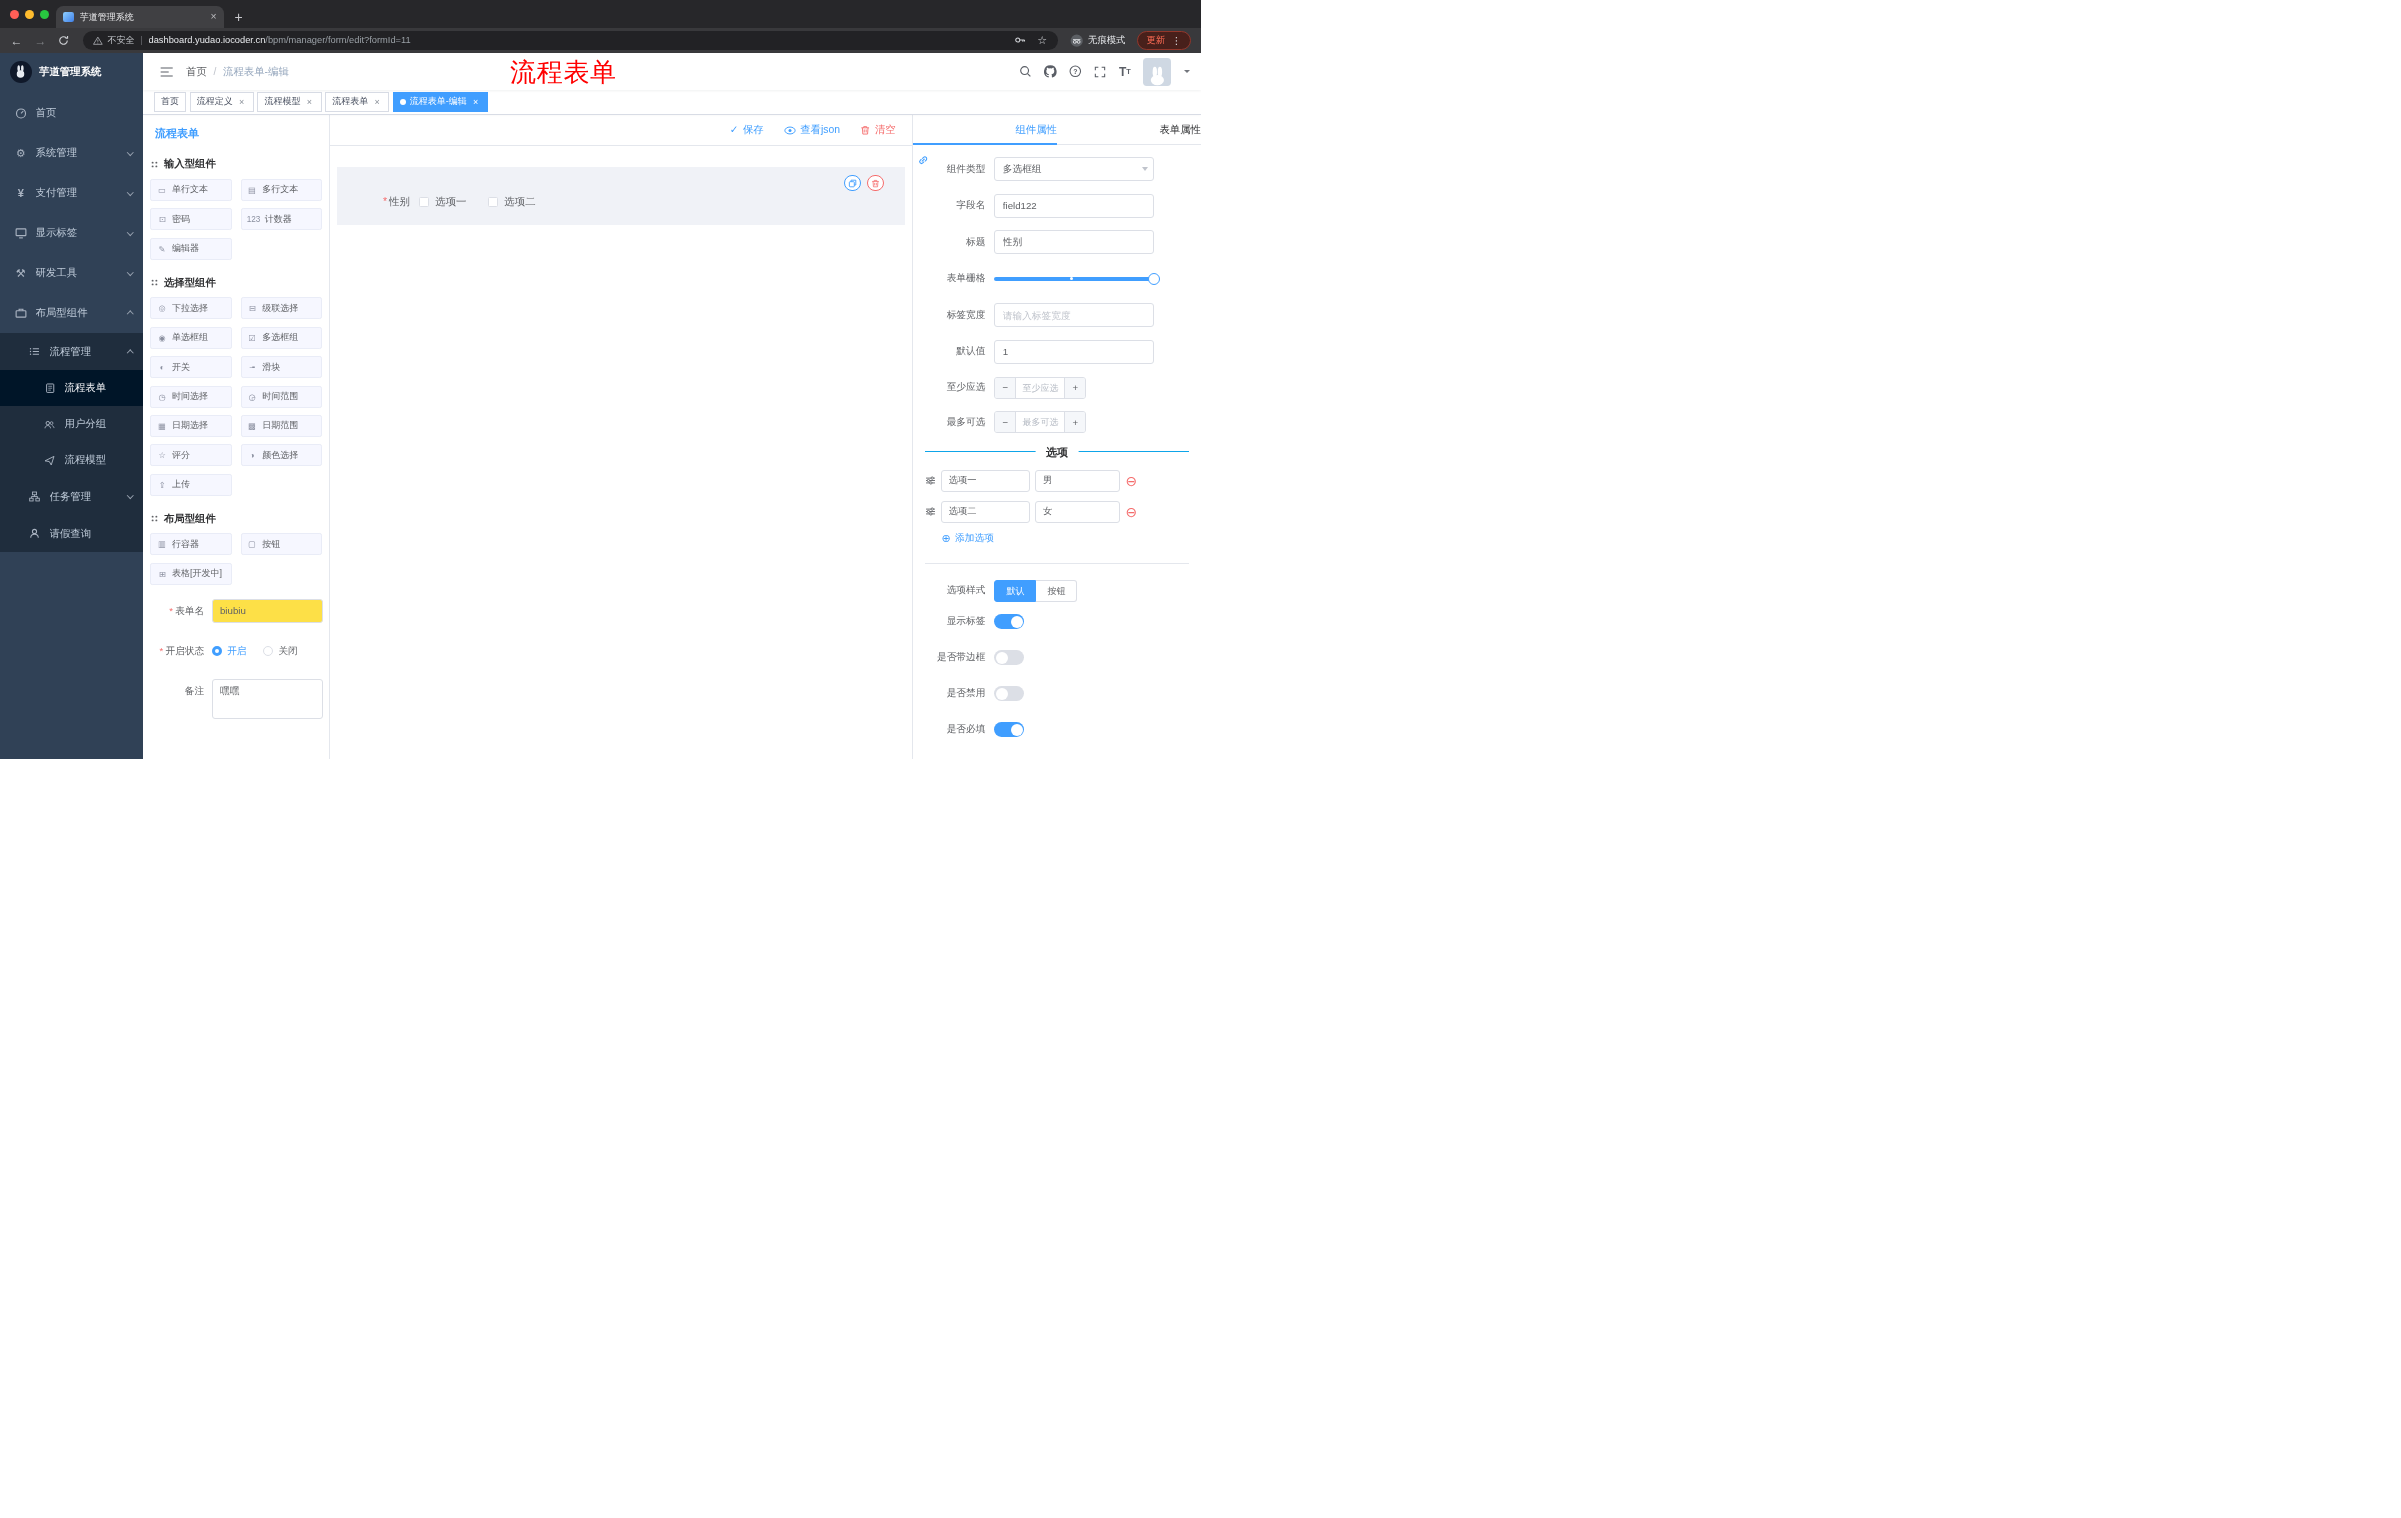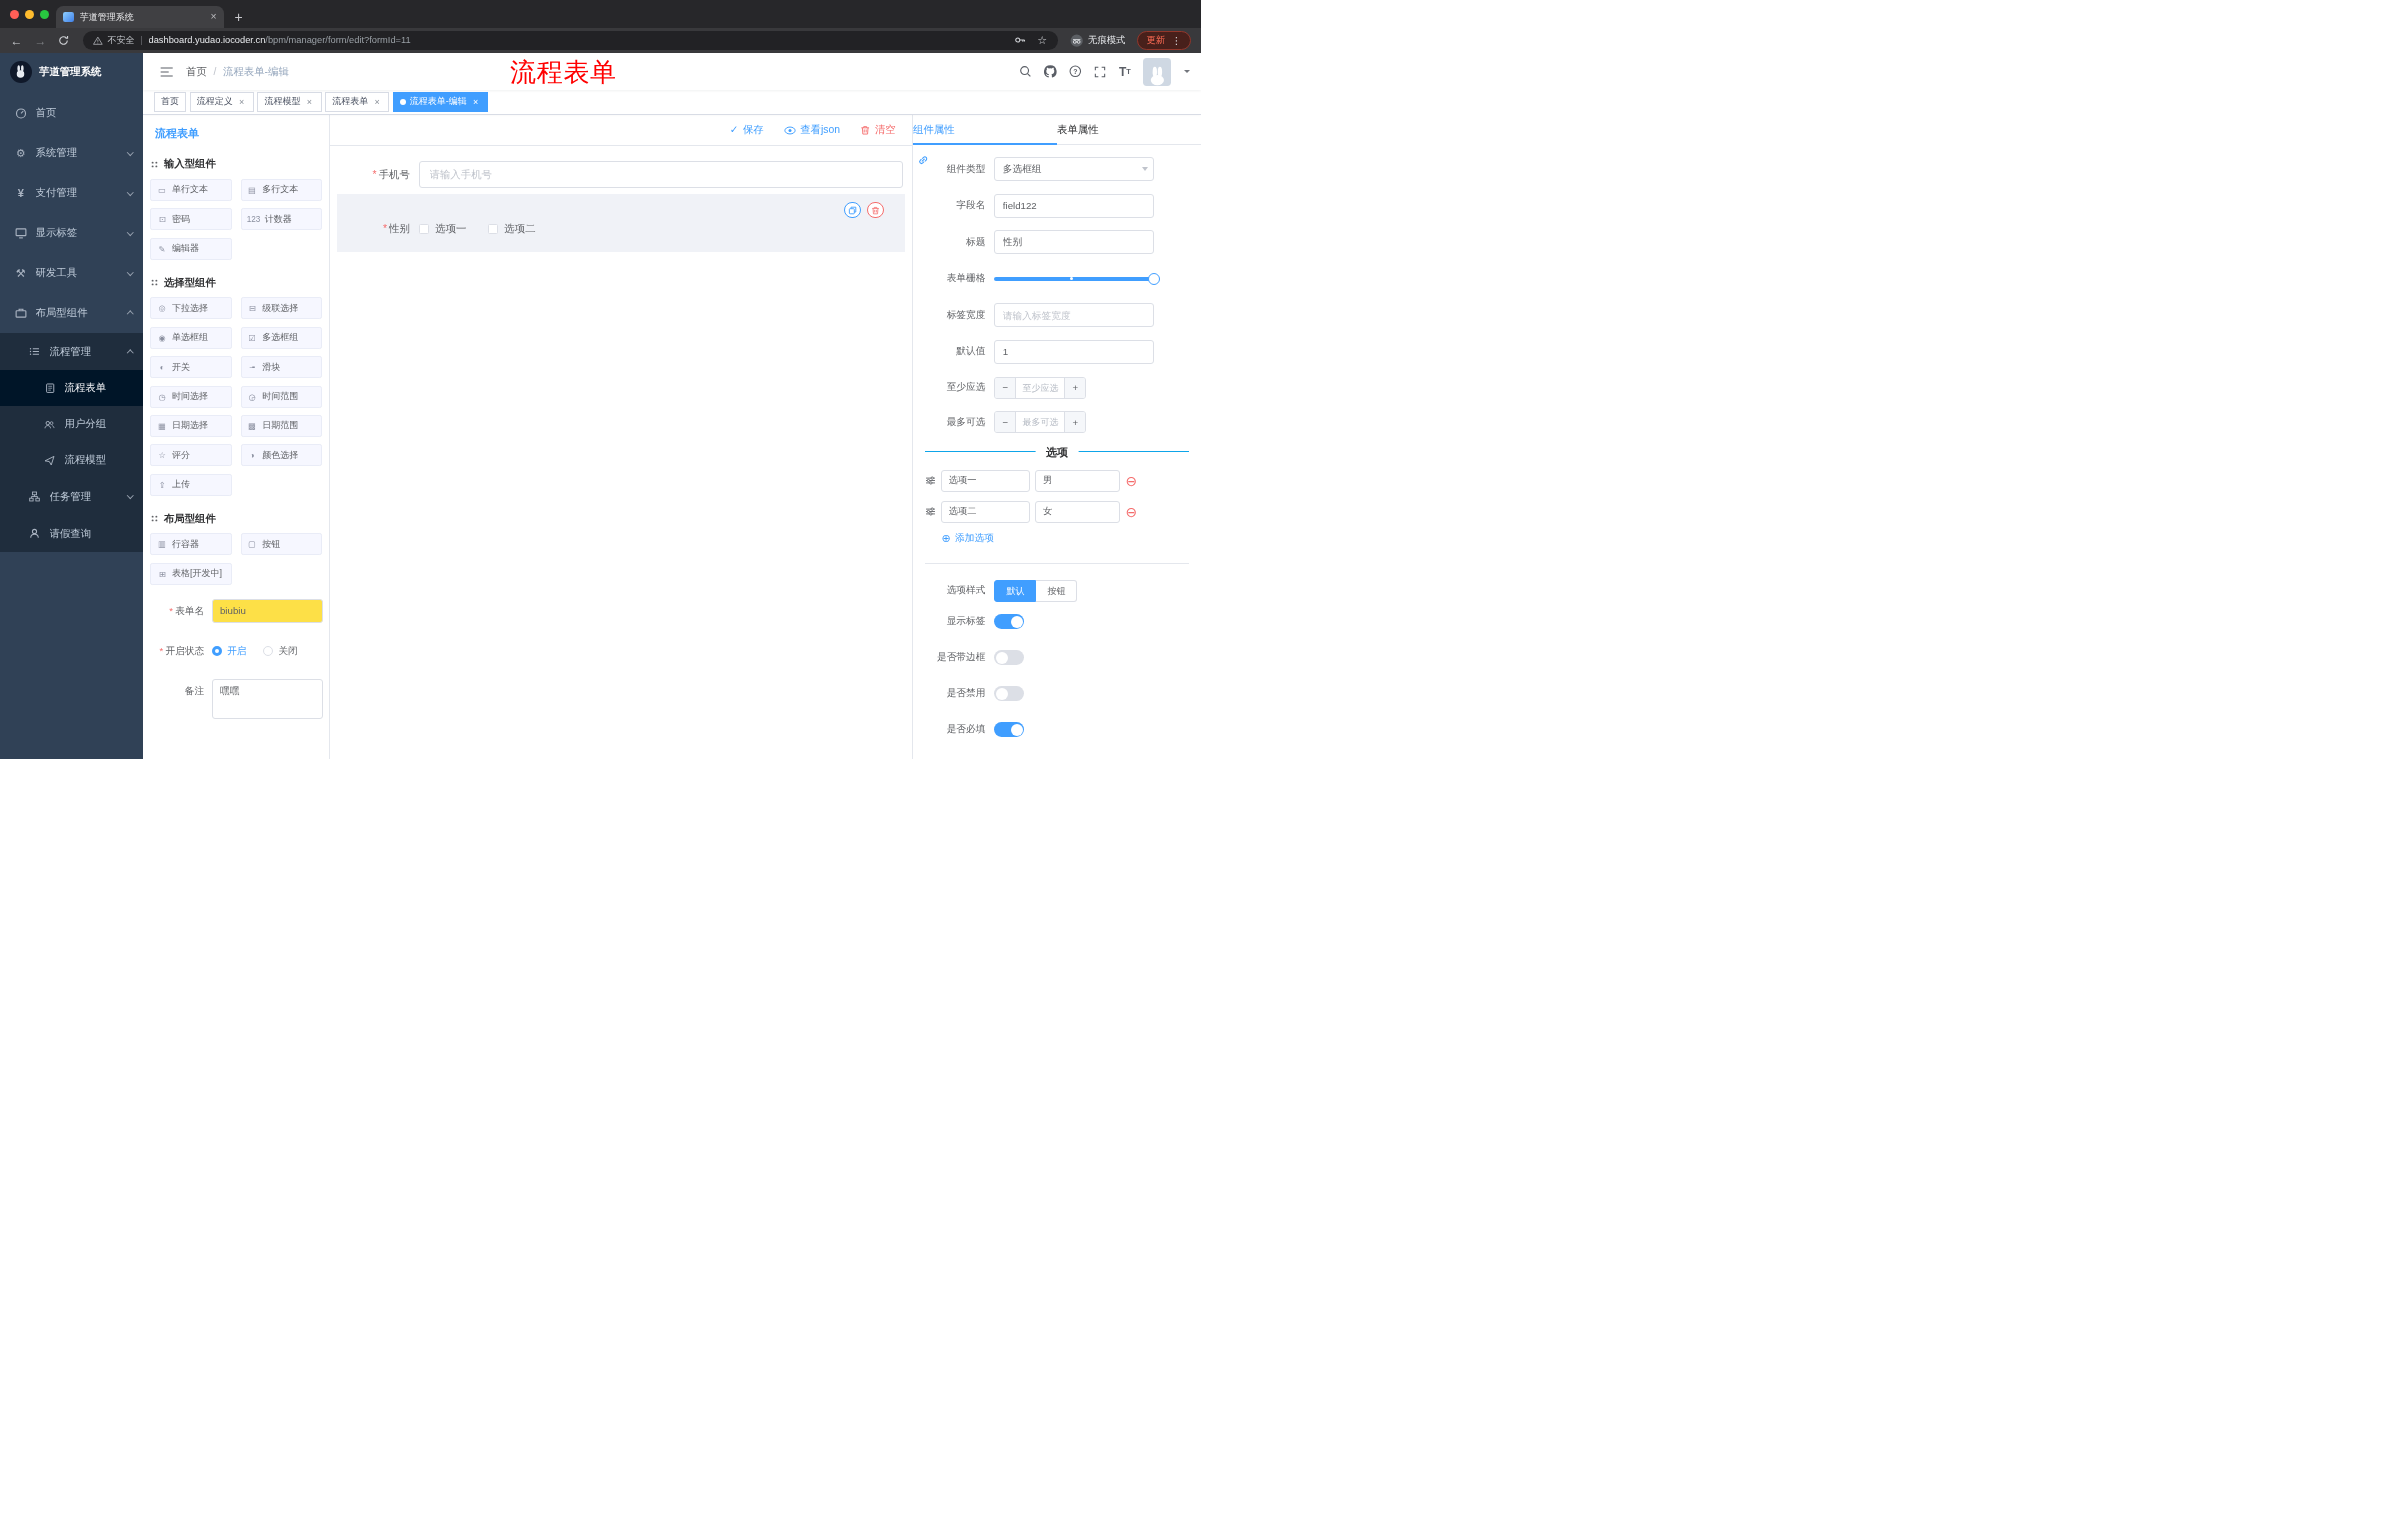--- a/index.html
+++ b/index.html
@@ -112,21 +112,21 @@
 .wbtn{width:16.3px;height:16.3px;border-radius:50%;background:#fff;border:0.7px solid;display:flex;align-items:center;justify-content:center;cursor:pointer}
 .wbtn.copy{border-color:#409eff;color:#409eff}
 .wbtn.del{border-color:#f56c6c;color:#f56c6c}
 .cgroup{display:flex;gap:21.5px;align-items:center}
 .citem{display:flex;align-items:center;gap:6px;font-size:10.4px;color:#606266;cursor:pointer}
 .cbx{width:10.4px;height:10.4px;border:0.7px solid #dcdfe6;border-radius:1.5px;background:#fff;flex-shrink:0}
 
 
 .props{width:288px;flex-shrink:0;display:flex;flex-direction:column;min-height:0}
 .ptabs{height:30px;flex-shrink:0;display:flex;border-bottom:0.7px solid #e4e7ed}
-.ptab{flex:1;text-align:left;line-height:29px;font-size:10.4px;color:#303133;cursor:pointer;position:relative}
+.ptab{flex:1;text-align:right;line-height:29px;font-size:10.4px;color:#303133;cursor:pointer;position:relative}
 .ptab.active{color:#409eff}
 .ptab.active::after{content:"";position:absolute;left:0;right:0;bottom:-0.7px;height:1.5px;background:#409eff}
 .pbody{flex:1;position:relative;padding:12px 7.4px 0;overflow:hidden}
 .linkicon{position:absolute;left:5.2px;top:9.7px;color:#409eff;cursor:pointer}
 .prow{display:flex;align-items:center;margin-bottom:12.6px}
 .plabel{flex:0 0 65px;text-align:right;font-size:9.7px;color:#606266;margin-right:9px;white-space:nowrap}
 .pinput{width:160px;height:24px;border:0.7px solid #dcdfe6;border-radius:3px;padding:0 7.4px;font-size:9.7px;color:#606266;background:#fff}
 .pinput::placeholder{color:#c0c4cc}
 .pselect{position:relative;width:160px}
 .pselect .pinput{width:100%;padding-right:19.3px;cursor:pointer}
@@ -610,24 +610,20 @@
               <span>查看json</span>
             </span>
             <span class="act danger">
               <svg width="10.4" height="10.4" viewBox="0 0 14 14" fill="none" stroke="currentColor" stroke-width="1.2">
                   <path d="M1.8 3.8h10.4M5 3.8V2.2h4v1.6M3.2 3.8l.6 8.4h6.4l.6-8.4M5.7 6v4M8.3 6v4"></path>
                 </svg>
               <span>清空</span>
             </span>
           </div>
           <div class="cbody">
-            <div class="crow">
-              <span class="clabel"><span class="star">*</span><span>手机号</span></span>
-              <input class="cinput" placeholder="请输入手机号" style="">
-            </div>
             <div class="widget">
               <div class="wactions">
                 <span class="wbtn copy">
                   <svg width="9" height="9" viewBox="0 0 12 12" fill="none" stroke="currentColor" stroke-width="1.2">
                       <rect x="1.8" y="3.6" width="6.6" height="6.8" rx="1"></rect>
                       <path d="M4 3.6V1.6h6.4V8H8.4"></path>
                     </svg>
                 </span>
                 <span class="wbtn del">
                   <svg width="9" height="9" viewBox="0 0 14 14" fill="none" stroke="currentColor" stroke-width="1.2">

